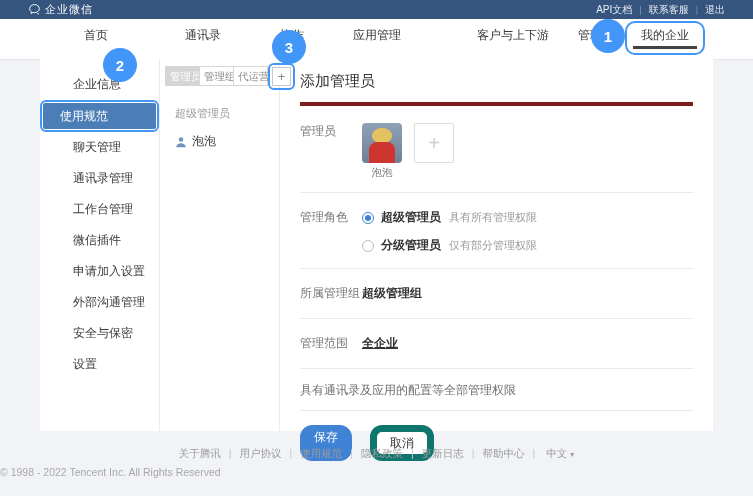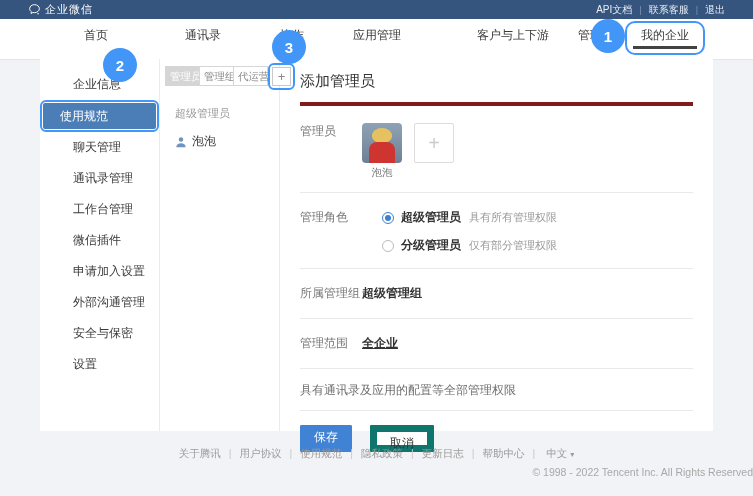--- a/index.html
+++ b/index.html
@@ -63,38 +63,38 @@
   .flabel { width:62px; flex-shrink:0; font-size:12px; color:#787878; }
   .row-admin { padding:17px 0 12px; }
   .avatar-box { display:flex; align-items:flex-start; }
   .avatar-cell { display:flex; flex-direction:column; align-items:center; width:40px; }
   .avatar { width:40px; height:40px; border-radius:4px; background:linear-gradient(180deg,#8fa2b5 0%,#6d8096 100%); position:relative; overflow:hidden; cursor:pointer; }
   .avatar .hat { position:absolute; left:10px; top:5px; width:20px; height:15px; background:#e5c25f; border-radius:50% 50% 45% 45%; }
   .avatar .body { position:absolute; left:7px; top:19px; width:26px; height:21px; background:#cf3530; border-radius:8px 8px 0 0; }
   .avatar-name { font-size:10.5px; color:#777; margin-top:3px; }
   .add-avatar { width:40px; height:40px; border:1px solid #ddd; border-radius:2px; margin-left:12px; color:#ccc;
                 font-size:20px; font-weight:300; display:flex; align-items:center; justify-content:center; cursor:pointer; }
-  .row-roles { padding:16px 0 14px;gap:20px; }
+  .row-roles { padding:16px 0 14px; }
   .radio-line { display:flex; align-items:center; margin-bottom:11px; cursor:pointer; }
   .radio { width:12px; height:12px; border-radius:50%; border:1px solid #bbb; margin-right:7px; flex-shrink:0; background:#fff; position:relative; }
   .radio.checked { border-color:#3e7fd0; }
   .radio.checked::after { content:""; position:absolute; left:2px; top:2px; width:6px; height:6px; border-radius:50%; background:#3e7fd0; }
   .role-name { font-size:12px; font-weight:bold; color:#333; }
   .role-desc { font-size:11px; color:#9a9a9a; margin-left:8px; }
   .row-simple { padding:16px 0; align-items:center; }
   .fvalue { font-size:12px; font-weight:bold; color:#333; }
   .fvalue.link { text-decoration:underline; cursor:pointer; }
   .row-note { padding:13px 0 11px; font-size:12px; color:#6e6e6e; }
   .row-buttons { padding:14px 0; display:flex; border-bottom:none; }
-  .btn { height:27px; padding:0 13px; font-size:12px; border-radius:1px; cursor:pointer; line-height:22px; }
+  .btn { height:36px; padding:0 13px; font-size:12px; border-radius:12px; cursor:pointer; line-height:22px; }
   .btn-save { background:#4082d4; border:1px solid #4082d4; color:#fff; }
   .btn-cancel { background:#fff; border:7px solid #0f766e; color:#333; margin-left:18px; }
 
   
-  .footer { position:absolute; left:0; top:447px; width:753px; text-align:right; }
+  .footer { position:absolute; left:0; top:447px; width:753px; text-align:left; }
   .footer-links { font-size:10.5px; color:#9a9a9a; display:flex; justify-content:center; align-items:center; }
   .footer-link { cursor:pointer; }
   .footer-link + .footer-link::before { content:"|"; color:#c9c9c9; margin:0 8px; }
   .lang-caret { font-size:8px; color:#9a9a9a; margin-left:3px; }
   .footer-copy { font-size:10.5px; color:#a8a8a8; margin-top:5px; }
 </style>
 </head>
 <body>
 
 <div class="topbar">

